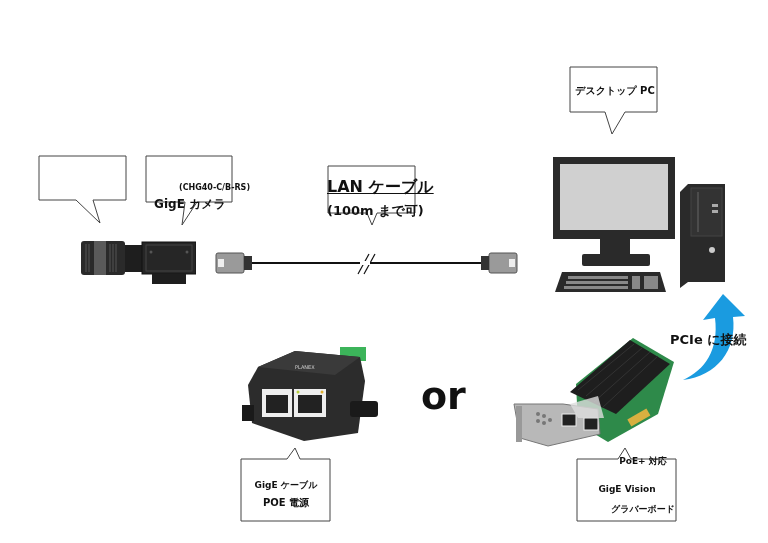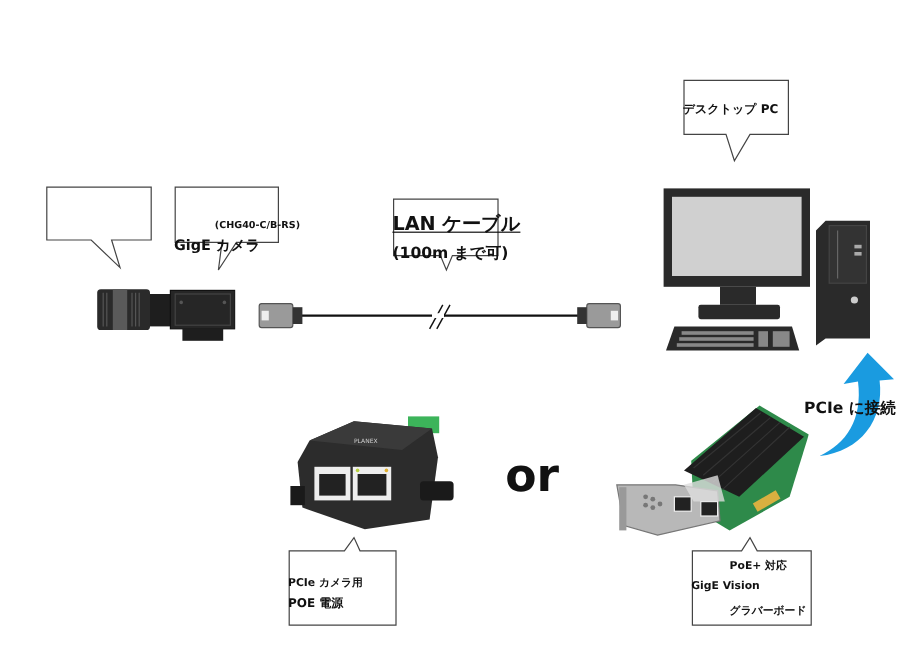--- a/index.html
+++ b/index.html
@@ -1,20 +1,20 @@
 <!DOCTYPE html>
 <html><head>
 <meta charset="utf-8">
 <style>
   html, body { margin:0; padding:0; background:#ffffff; }
   body { width:768px; height:543px; position:relative; overflow:hidden;
          font-family:"DejaVu Sans", sans-serif; color:#111; }
   .callout { position:absolute; }
   .callout svg { position:absolute; left:0; top:0; overflow:visible; }
-  .callout .txt { position:absolute; left:0; right:0; font-weight:bold; color:#111; white-space:nowrap; }
+  .callout .txt { position:absolute; left:0; right:0; text-align:center; font-weight:bold; color:#111; white-space:nowrap; }
   .abs { position:absolute; }
 </style>
 </head>
 <body>
 
 <div class="callout" style="left:38px;top:155px;width:90px;height:70px;">
   <svg width="90" height="70">
       <path d="M1,1 H88 V45 H55 L62,68 L38,45 H1 Z" fill="#fff" stroke="#444" stroke-width="1"></path>
     </svg>
 </div>
@@ -153,24 +153,24 @@
   <svg width="75" height="95">
     <path d="M8,90 C30,80 44,60 40,28 L28,30 L48,4 L70,26 L58,27 C62,60 42,86 8,90 Z" fill="#1a9be0"></path>
   </svg>
 </div>
 <div class="abs" style="left:670px;top:331px;font-size:13px;font-weight:bold;white-space:nowrap;">PCIe に接続</div>
 
 <div class="callout" style="left:240px;top:447px;width:92px;height:76px;">
   <svg width="92" height="76">
       <path d="M1,12 H47 L55,1 L60,12 H90 V74 H1 Z" fill="#fff" stroke="#444" stroke-width="1"></path>
     </svg>
-  <div class="txt" style="top:32px;font-size:9px;">PCIe カメラ用</div>
+  <div class="txt" style="top:32px;font-size:9px;">GigE ケーブル</div>
   <div class="txt" style="top:49px;font-size:10px;">POE 電源</div>
 </div>
 
 <div class="callout" style="left:576px;top:447px;width:102px;height:76px;">
   <svg width="102" height="76">
       <path d="M1,12 H42 L49,1 L55,12 H100 V74 H1 Z" fill="#fff" stroke="#444" stroke-width="1"></path>
     </svg>
-  <div class="txt" style="top:18px;font-size:9px;padding-left:32px;">PoE+ 対応</div>
+  <div class="txt" style="top:8px;font-size:9px;padding-left:32px;">PoE+ 対応</div>
   <div class="txt" style="top:37px;font-size:9px;">GigE Vision</div>
   <div class="txt" style="top:56px;font-size:9px;padding-left:32px;">グラバーボード</div>
 </div>
 
 </body></html>

